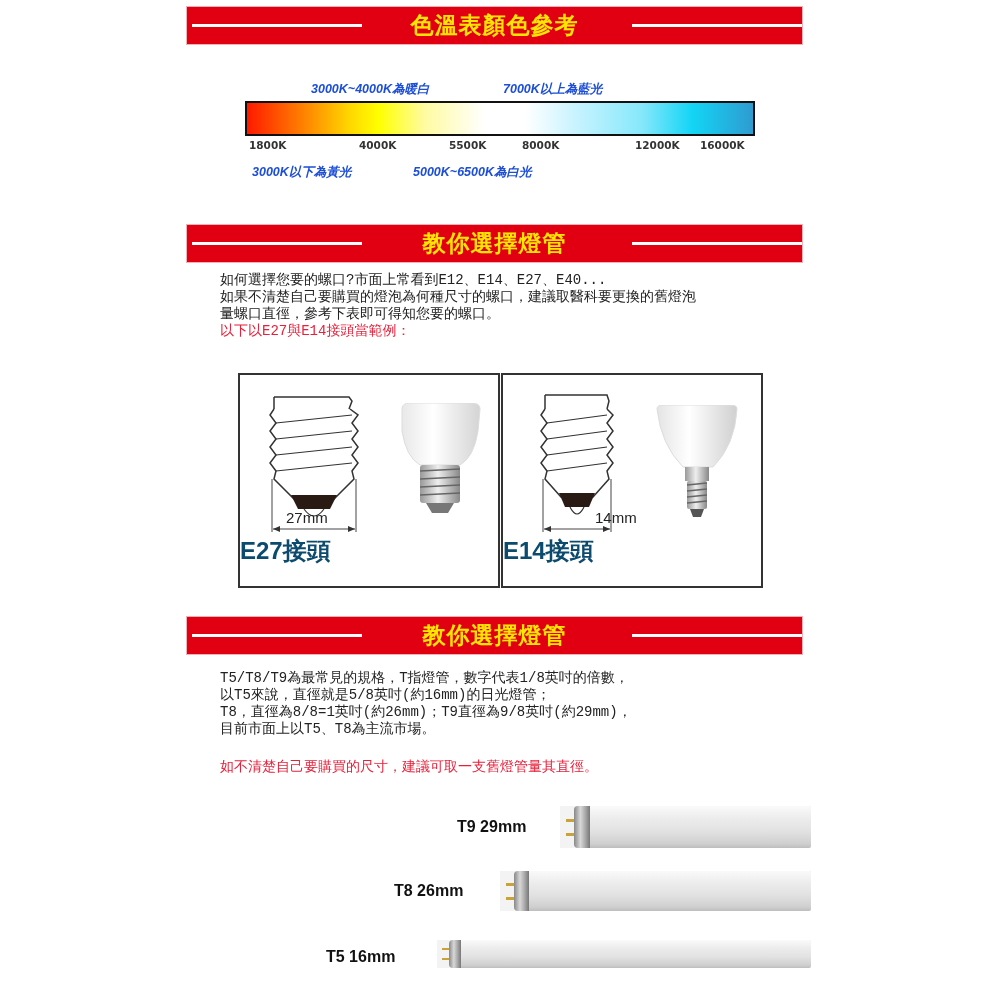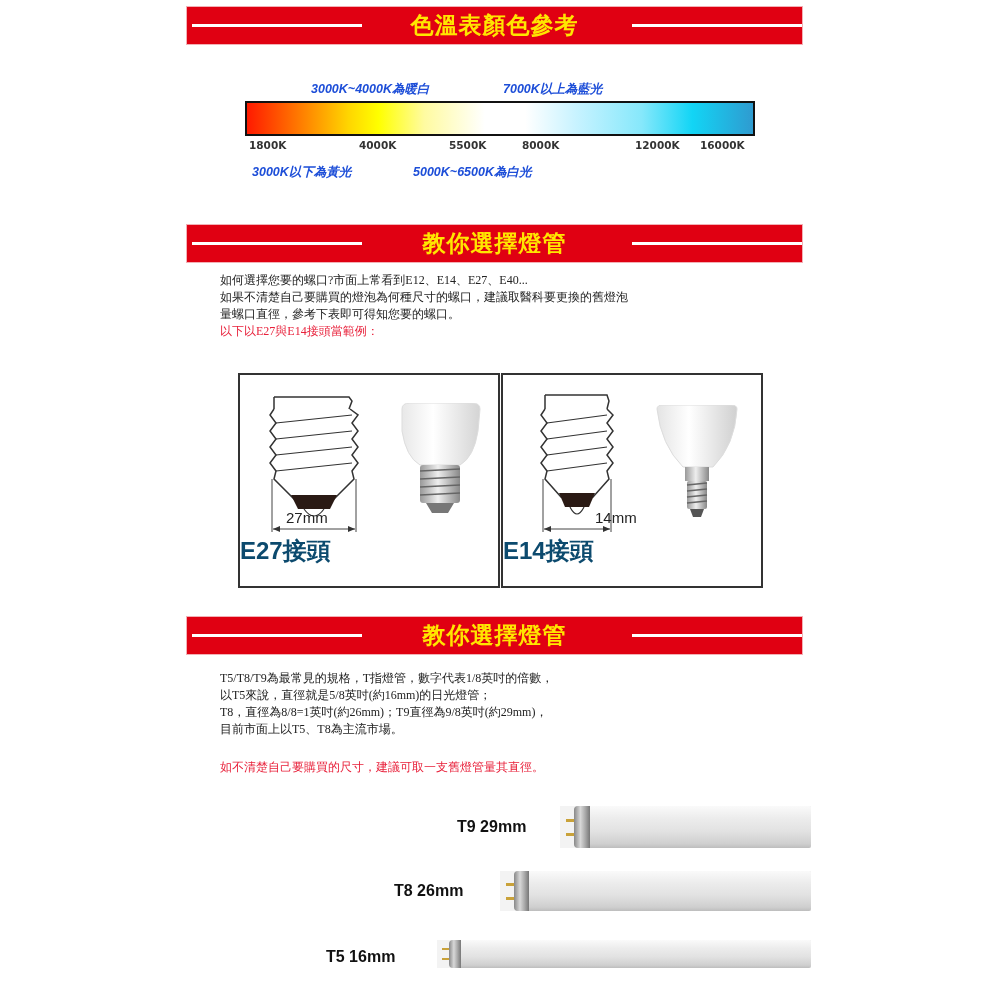--- a/index.html
+++ b/index.html
@@ -21,22 +21,22 @@
               font-family:"Liberation Sans", sans-serif;font-style:italic; }
   .gradient-bar { position:absolute; left:245px; top:101px; width:506px; height:31px;
                   border:2px solid #111;
                   background:linear-gradient(to right,
                      #ff1a00 0%, #ff8a00 12%, #ffd500 20%, #ffff00 26%, #fffba0 35%,
                      #ffffff 47%, #ffffff 55%, #c8f3ff 65%, #86e8fb 78%, #12d5f5 88%, #2f9bd0 100%); }
   .tick { position:absolute; top:139px; font-size:10.5px; font-weight:bold; color:#333;
           font-family:"DejaVu Sans", sans-serif; white-space:nowrap; }
 
   
-  .para { position:absolute; left:220px; font-size:12px; line-height:17px; color:#222;
-          font-family:Liberation Serif, serif; }
+  .para { position:absolute; left:220px; font-size:14px; line-height:17px; color:#222;
+          font-family:Liberation Mono, monospace; }
   .para div { white-space:nowrap; }
   .red { color:#e8203a; }
 
   
   .box { position:absolute; top:373px; width:258px; height:211px; border:2px solid #333; background:#fff; }
   .box .caption { position:absolute; left:0; right:0; top:160px; text-align:left;
                   font-size:24px; font-weight:bold; color:#0c4a6e; font-family:"Liberation Sans", sans-serif; }
   .box .mm { position:absolute; font-size:15px; color:#222; font-family:"Liberation Sans", sans-serif; }
 
   

